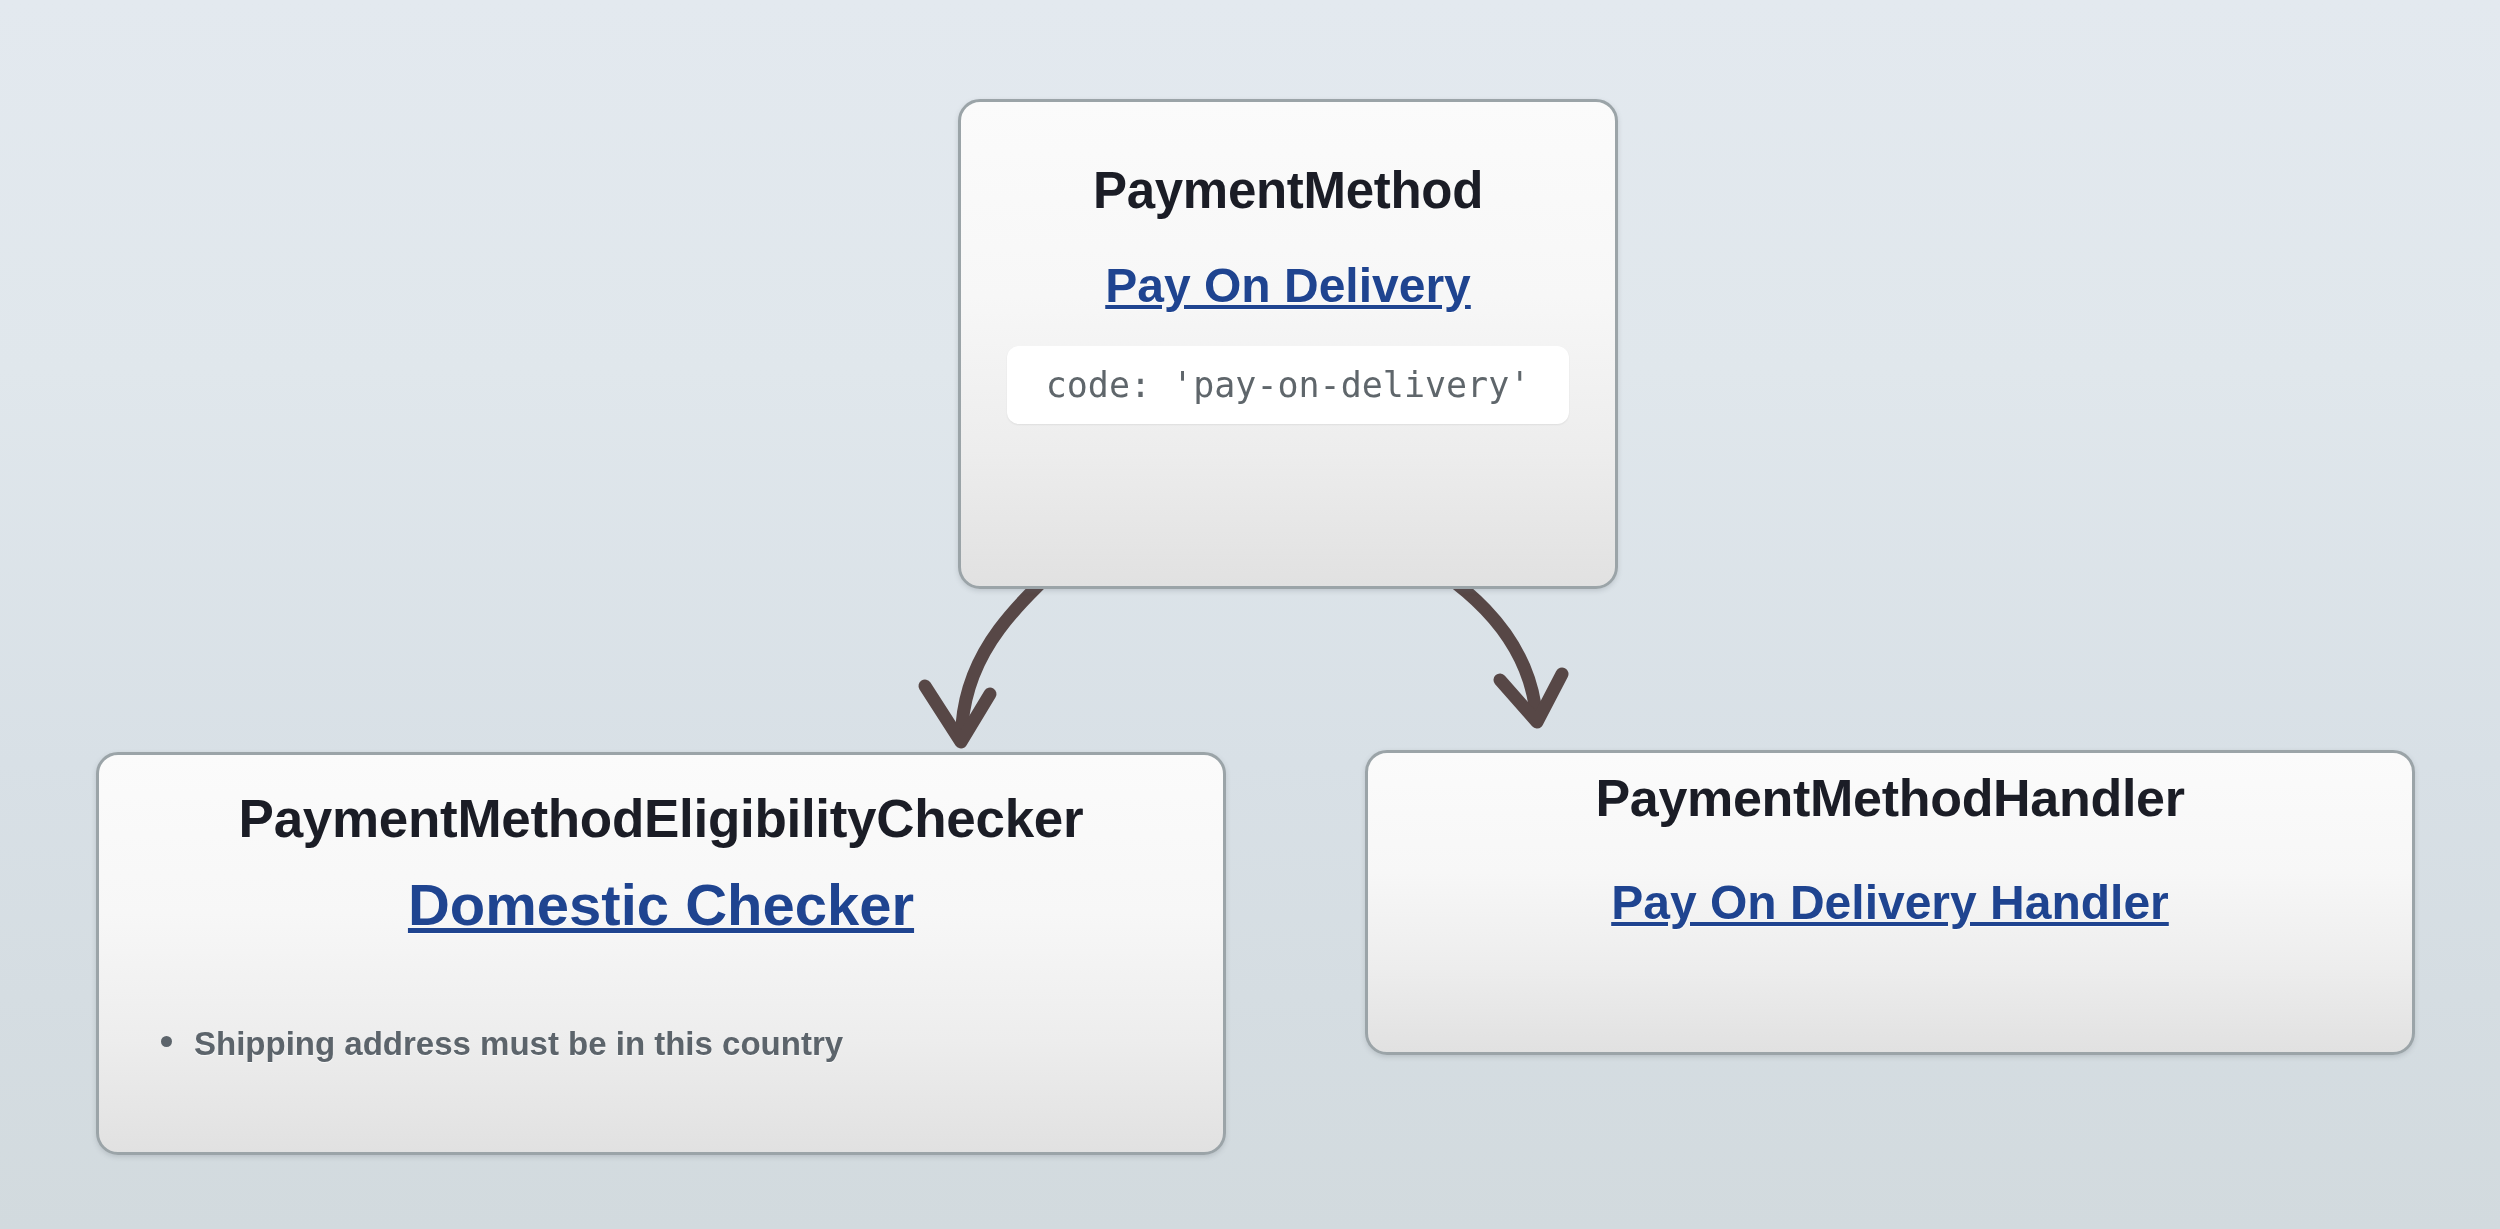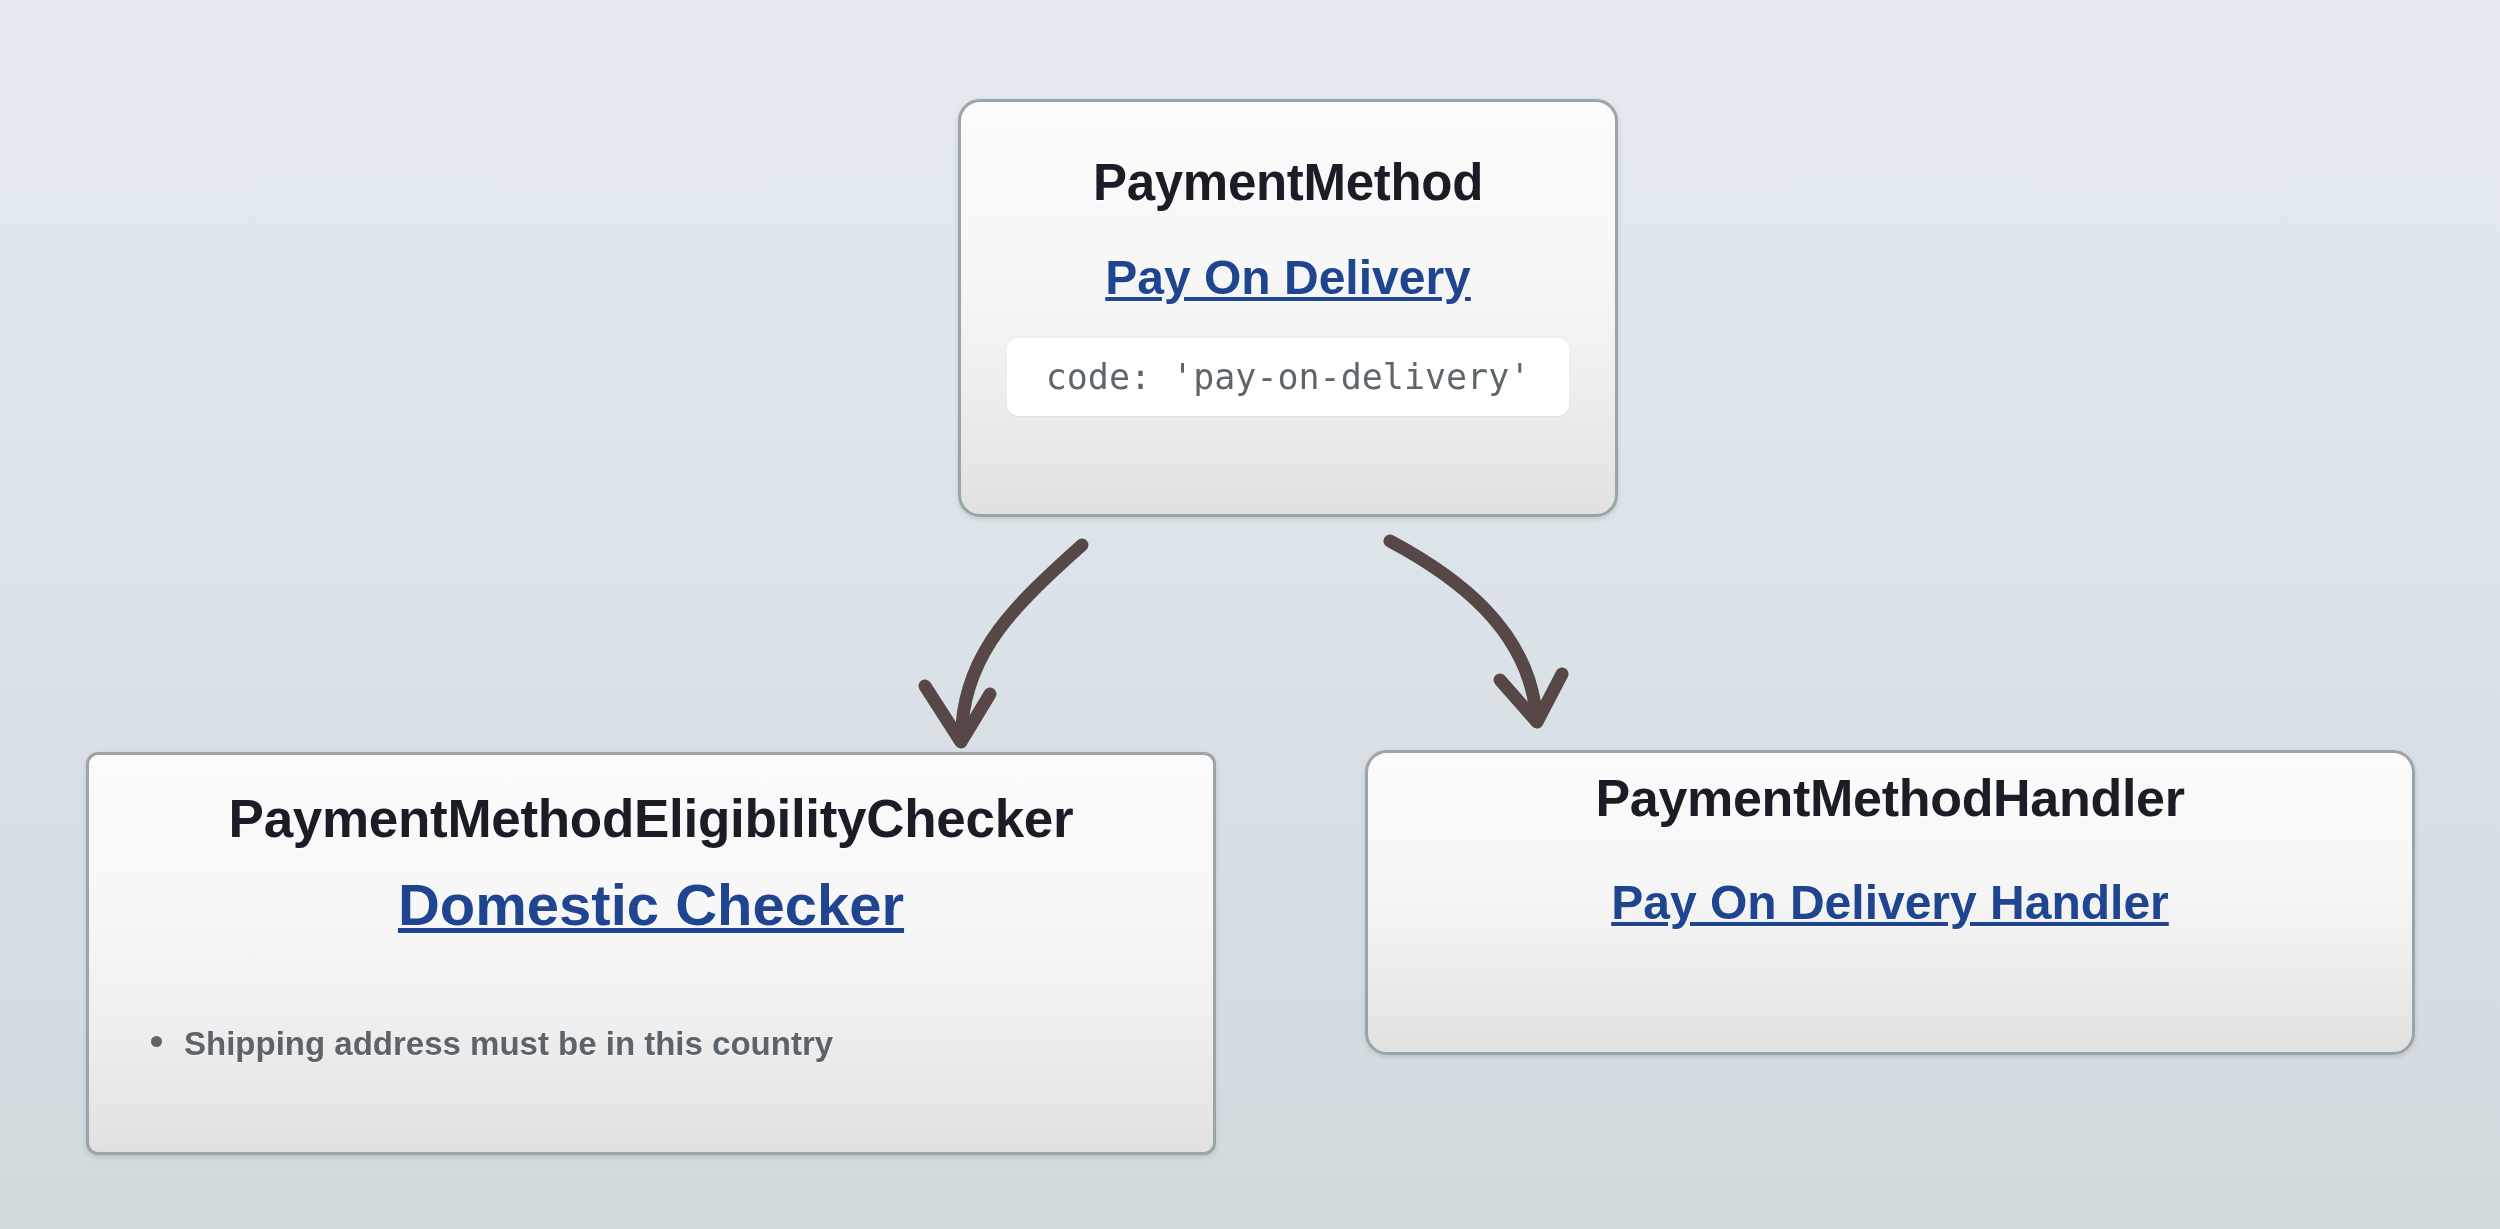--- a/index.html
+++ b/index.html
@@ -58,22 +58,22 @@
     line-height: 1.05;
     text-shadow: 0 1px 1px rgba(255,255,255,0.8);
     text-decoration: underline;
   }
 
   
   #node-payment-method {
     left: 958px;
     top: 99px;
     width: 660px;
-    height: 418px;
-    padding-top: 14px;
+    height: 490px;
+    padding-top: 22px;
   }
   #node-payment-method .node-title { font-size: 51px; margin-top: 40px; }
   #node-payment-method .node-subtitle { font-size: 48px; margin-top: 43px; }
 
   .code-box {
     margin-top: 35px;
     width: 562px;
     height: 78px;
     background: #ffffff;
     border-radius: 12px;
@@ -85,25 +85,24 @@
   .code-text {
     font-family: "DejaVu Sans Mono", "Liberation Mono", monospace;
     font-size: 35px;
     color: #5f666b;
     white-space: pre;
     letter-spacing: 0px;
   }
 
   
   #node-eligibility-checker {
-    left: 86px;
+    left: 96px;
     top: 752px;
     width: 1130px;
     height: 403px;
-    border-radius: 12px;
   }
   #node-eligibility-checker .node-title { font-size: 53px; margin-top: 36px; }
   #node-eligibility-checker .node-subtitle { font-size: 58px; margin-top: 28px; }
 
   .bullet-list {
     margin: 0;
     margin-top: 48px;
     padding: 0;
     list-style: none;
     width: 100%;

